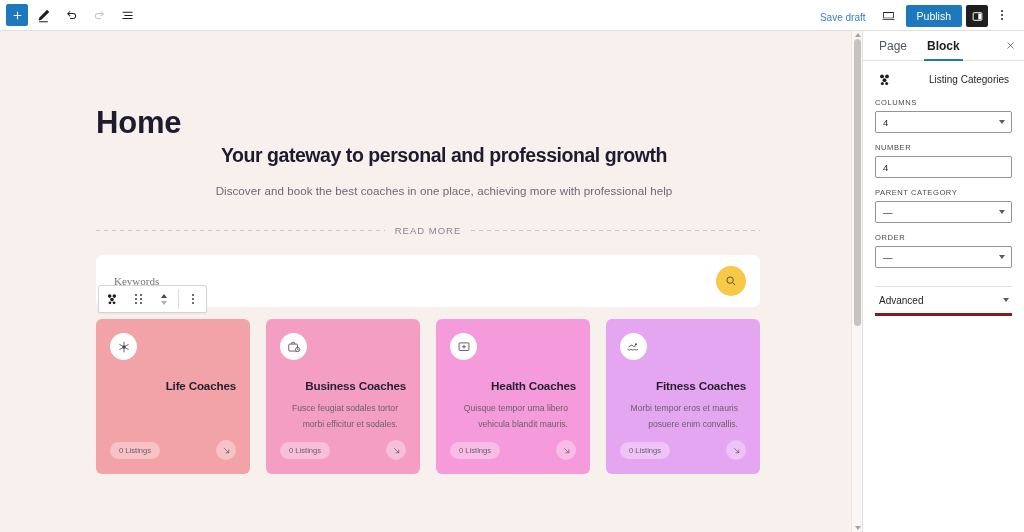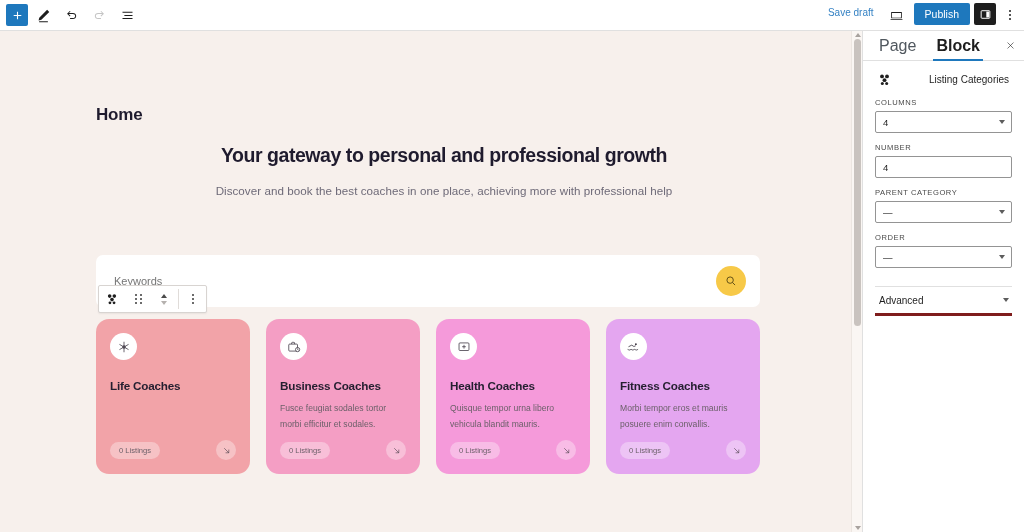--- a/index.html
+++ b/index.html
@@ -12,21 +12,21 @@
 
   
   .topbar {
     position: absolute; top: 0; left: 0;
     width: 1024px; height: 31px;
     background: #ffffff;
     border-bottom: 1px solid #e0e0e0;
     display: flex; align-items: center;
   }
   .tb-left { display: flex; align-items: center; padding-left: 6px; gap: 2px; }
-  .tb-right { margin-left: auto; display: flex; align-items: flex-start; gap: 4px; padding-right: 4px; }
+  .tb-right { margin-left: auto; display: flex; align-items: flex-end; gap: 4px; padding-right: 12px; }
 
   .btn-add {
     width: 22px; height: 22px;
     background: #1e78bd;
     border-radius: 2px;
     display: flex; align-items: center; justify-content: center;
     cursor: pointer;
   }
   .btn-add svg { fill: #ffffff; }
 
@@ -86,21 +86,21 @@
     position: absolute; left: 3px;
     width: 0; height: 0;
     border-left: 3px solid transparent;
     border-right: 3px solid transparent;
   }
   .scroll-arrow.up { top: 2px; border-bottom: 4px solid #a8a29e; }
   .scroll-arrow.down { bottom: 2px; border-top: 4px solid #a8a29e; }
 
   .page-title {
     position: absolute; left: 96px; top: 74px;
-    font-size: 17px; font-weight: 700; color: #1f1b2e;
+    font-size: 31px; font-weight: 700; color: #1f1b2e;
     letter-spacing: -0.2px;
   }
 
   .hero {
     position: absolute; left: 112px; top: 112px; width: 664px;
     text-align: center;
   }
   .hero h2 {
     font-size: 19.5px; font-weight: 700; color: #1f1b2e;
     letter-spacing: -0.45px; line-height: 1.3;
@@ -127,21 +127,21 @@
   
   .searchbar {
     position: absolute; left: 96px; top: 224px;
     width: 664px; height: 52px;
     background: #ffffff; border-radius: 7px;
     display: flex; align-items: center;
   }
   .kw-input {
     margin-left: 18px; font-size: 11px; color: #b6b0ae;
     border: none; outline: none; background: transparent;
-    font-family: Liberation Sans, sans-serif; flex: 1;
+    font-family: Liberation Serif, serif; flex: 1;
   }
   .search-circle {
     width: 30px; height: 30px; margin-right: 14px;
     background: #f7c948; border-radius: 50%;
     display: flex; align-items: center; justify-content: center;
     cursor: pointer;
   }
   .search-circle svg { stroke: #5a4a12; fill: none; stroke-width: 1.6; }
 
   
@@ -166,23 +166,24 @@
   .vdots { display: flex; flex-direction: column; gap: 2px; }
   .vdots i { width: 2px; height: 2px; background: #3a3a3a; border-radius: 50%; display: block; }
 
   
   .cards {
     position: absolute; left: 96px; top: 288px;
     width: 664px; display: flex; gap: 16px;
   }
   .card {
     width: 155px; height: 155px;
-    border-radius: 13px; position: relative;
+    border-radius: 6px; position: relative;
     padding: 14px 14px 0 14px;
     cursor: pointer;
+    text-align: right;
   }
   .card-icon {
     width: 27px; height: 27px; background: #ffffff;
     border-radius: 50%; display: flex; align-items: center;
     justify-content: center;
   }
   .card-icon svg { stroke: #3a3440; fill: none; stroke-width: 1.3; }
   .card-title {
     margin-top: 19px; font-size: 11.7px; font-weight: 700;
     color: #241f30; letter-spacing: -0.2px;
@@ -212,21 +213,21 @@
     position: absolute; top: 31px; right: 0;
     width: 162px; height: 501px;
     background: #ffffff; border-left: 1px solid #e0e0e0;
   }
   .sb-tabs {
     height: 30px; display: flex; align-items: stretch;
     border-bottom: 1px solid #e0e0e0; position: relative;
   }
   .sb-tab {
     padding: 0 10px; display: flex; align-items: center;
-    font-size: 16px; color: #50575e; cursor: pointer;
+    font-size: 12px; color: #50575e; cursor: pointer;
     position: relative;
     text-align: right;
   }
   .sb-tab.active { color: #1e1e1e; font-weight: 700; }
   .sb-tab.active::after {
     content: ''; position: absolute; left: 7px; right: 7px; bottom: -1px;
     height: 2px; background: #1e78bd;
   }
   .sb-tab:first-child { margin-left: 6px; }
   .sb-close {
@@ -338,20 +339,25 @@
 
 <div class="canvas-wrap">
 
   <div class="page-title">Home</div>
 
   <div class="hero">
     <h2>Your gateway to personal and professional growth</h2>
     <p>Discover and book the best coaches in one place, achieving more with professional help</p>
   </div>
 
+  <div class="readmore-row">
+    <div class="dash-line"></div>
+    <div class="readmore-label">READ MORE</div>
+    <div class="dash-line"></div>
+  </div>
 
   <div class="searchbar">
     <input class="kw-input" type="text" placeholder="Keywords" style="">
     <div class="search-circle">
       <svg width="14" height="14" viewBox="0 0 24 24">
         <circle cx="10.5" cy="10.5" r="5.5"></circle>
         <line x1="14.6" y1="14.6" x2="19" y2="19"></line>
       </svg>
     </div>
   </div>

